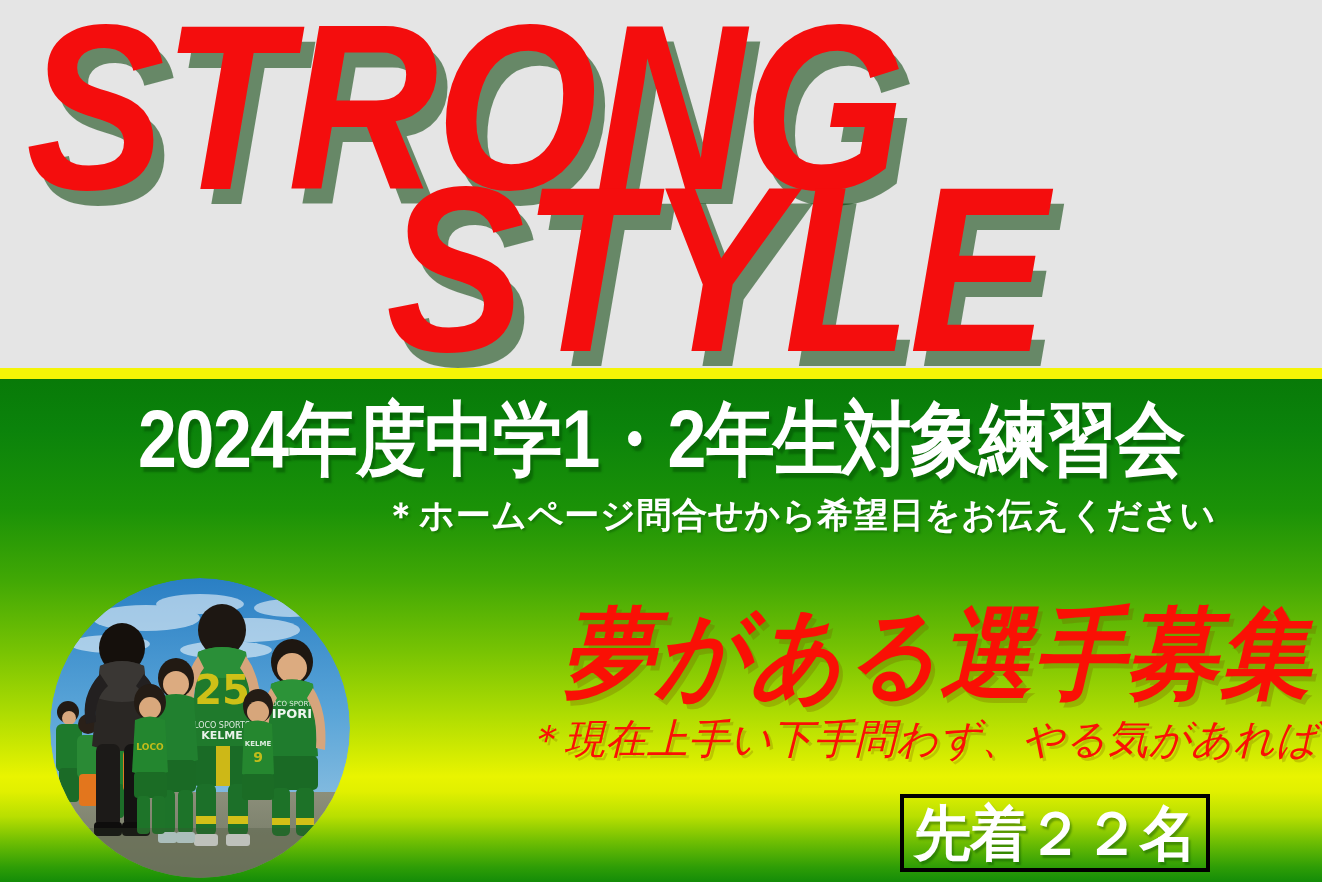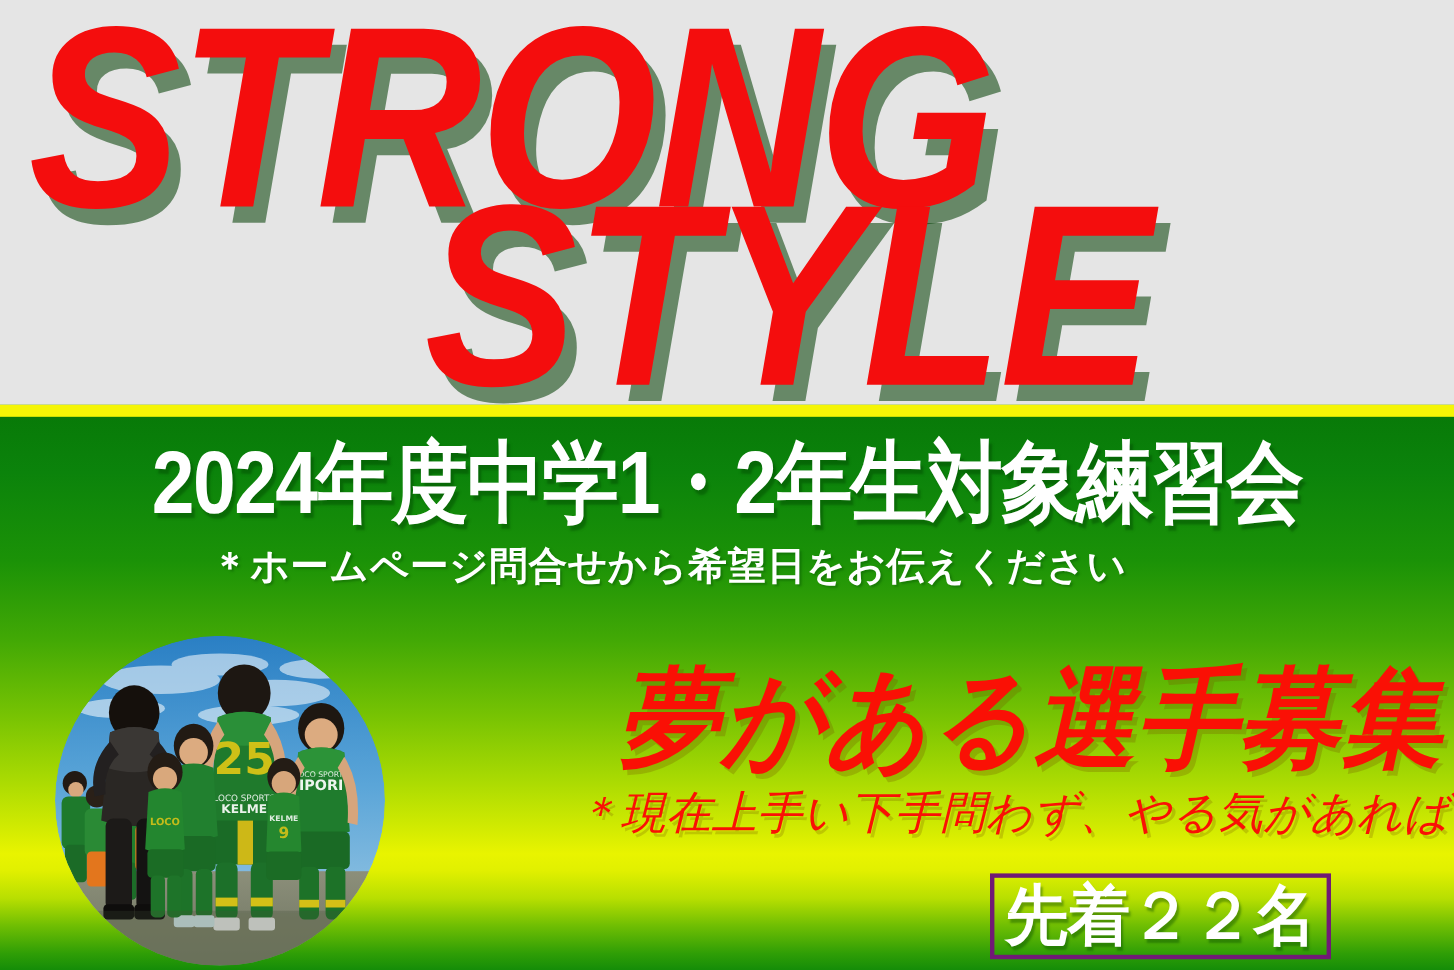--- a/index.html
+++ b/index.html
@@ -100,21 +100,21 @@
     text-shadow: 3px 4px 2px rgba(0,70,0,0.45);
     white-space: nowrap;
   }
 
   
   .subnote {
     position: absolute;
     left: 0;
     top: 118px;
     width: 1216px;
-    text-align: center;
+    text-align: right;
     color: #ffffff;
     font-weight: bold;
     font-size: 35px;
     line-height: 1;
     letter-spacing: 0.02em;
     text-shadow: 2px 2px 2px rgba(0,70,0,0.35);
     white-space: nowrap;
   }
 
   
@@ -149,21 +149,21 @@
     text-shadow: 3px 3px 0 rgba(120,90,0,0.25);
   }
 
   
   .capacity-box {
     position: absolute;
     left: 900px;
     top: 794px;
     width: 310px;
     height: 78px;
-    border: 4px solid #701a75;
+    border: 4px solid #000000;
     box-sizing: border-box;
     display: flex;
     align-items: center;
     justify-content: center;
   }
   .capacity-text {
     color: #ffffff;
     font-weight: bold;
     font-size: 57px;
     line-height: 1;

